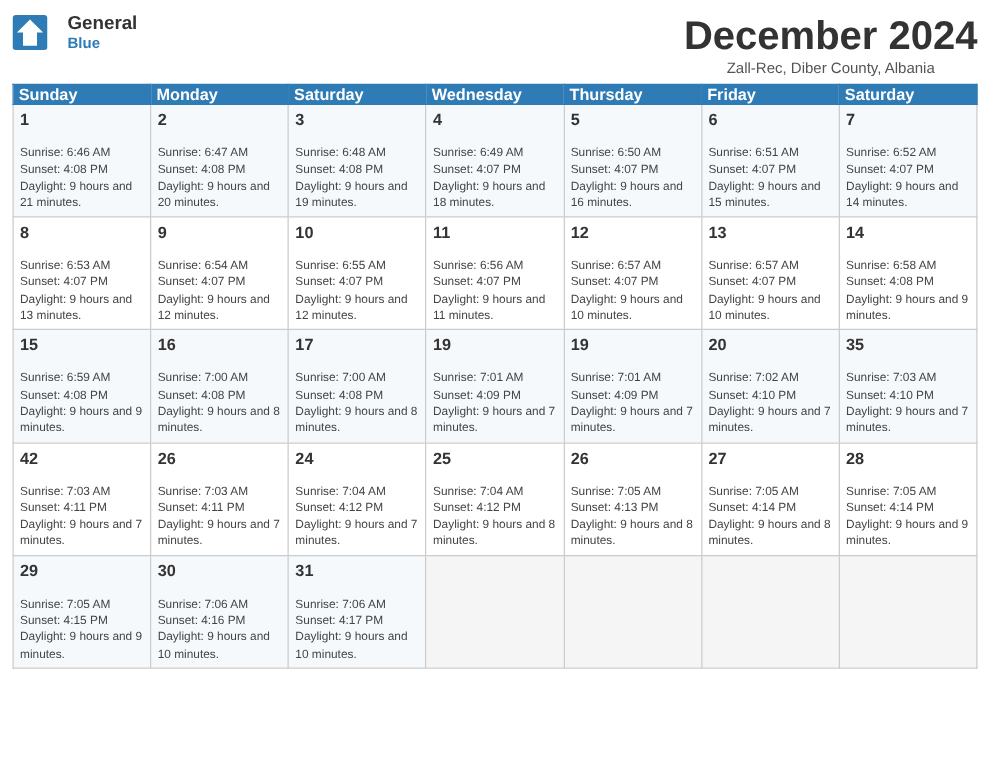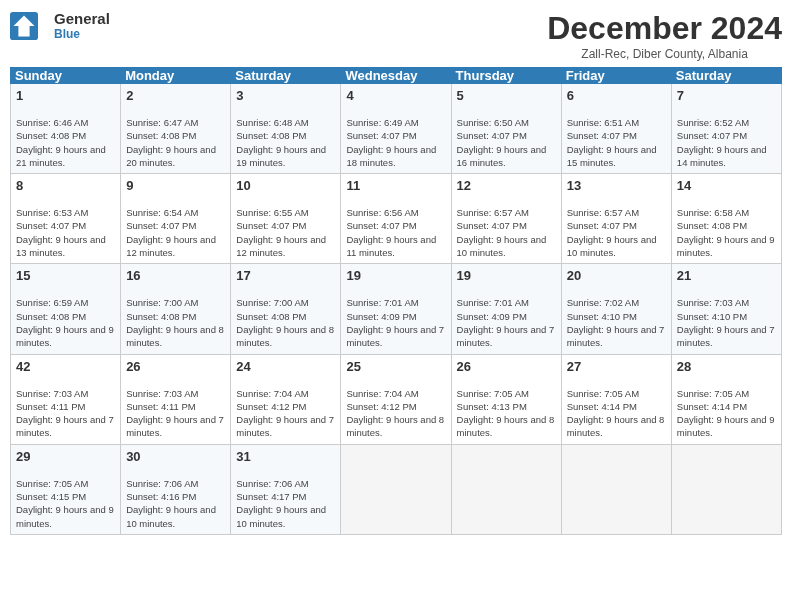--- a/index.html
+++ b/index.html
@@ -194,21 +194,21 @@
         </td>
         <td>
           <div class="day-num">19</div>
         <div class="day-info">Sunrise: 7:01 AM<br>Sunset: 4:09 PM<br>Daylight: 9 hours and 7 minutes.</div>
         </td>
         <td>
           <div class="day-num">20</div>
         <div class="day-info">Sunrise: 7:02 AM<br>Sunset: 4:10 PM<br>Daylight: 9 hours and 7 minutes.</div>
         </td>
         <td>
-          <div class="day-num">21</div>
+          <div class="day-num">35</div>
         <div class="day-info">Sunrise: 7:03 AM<br>Sunset: 4:10 PM<br>Daylight: 9 hours and 7 minutes.</div>
         </td>
       </tr>
       <tr>
         <td>
           <div class="day-num">42</div>
         <div class="day-info">Sunrise: 7:03 AM<br>Sunset: 4:11 PM<br>Daylight: 9 hours and 7 minutes.</div>
         </td>
         <td>
           <div class="day-num">26</div>

